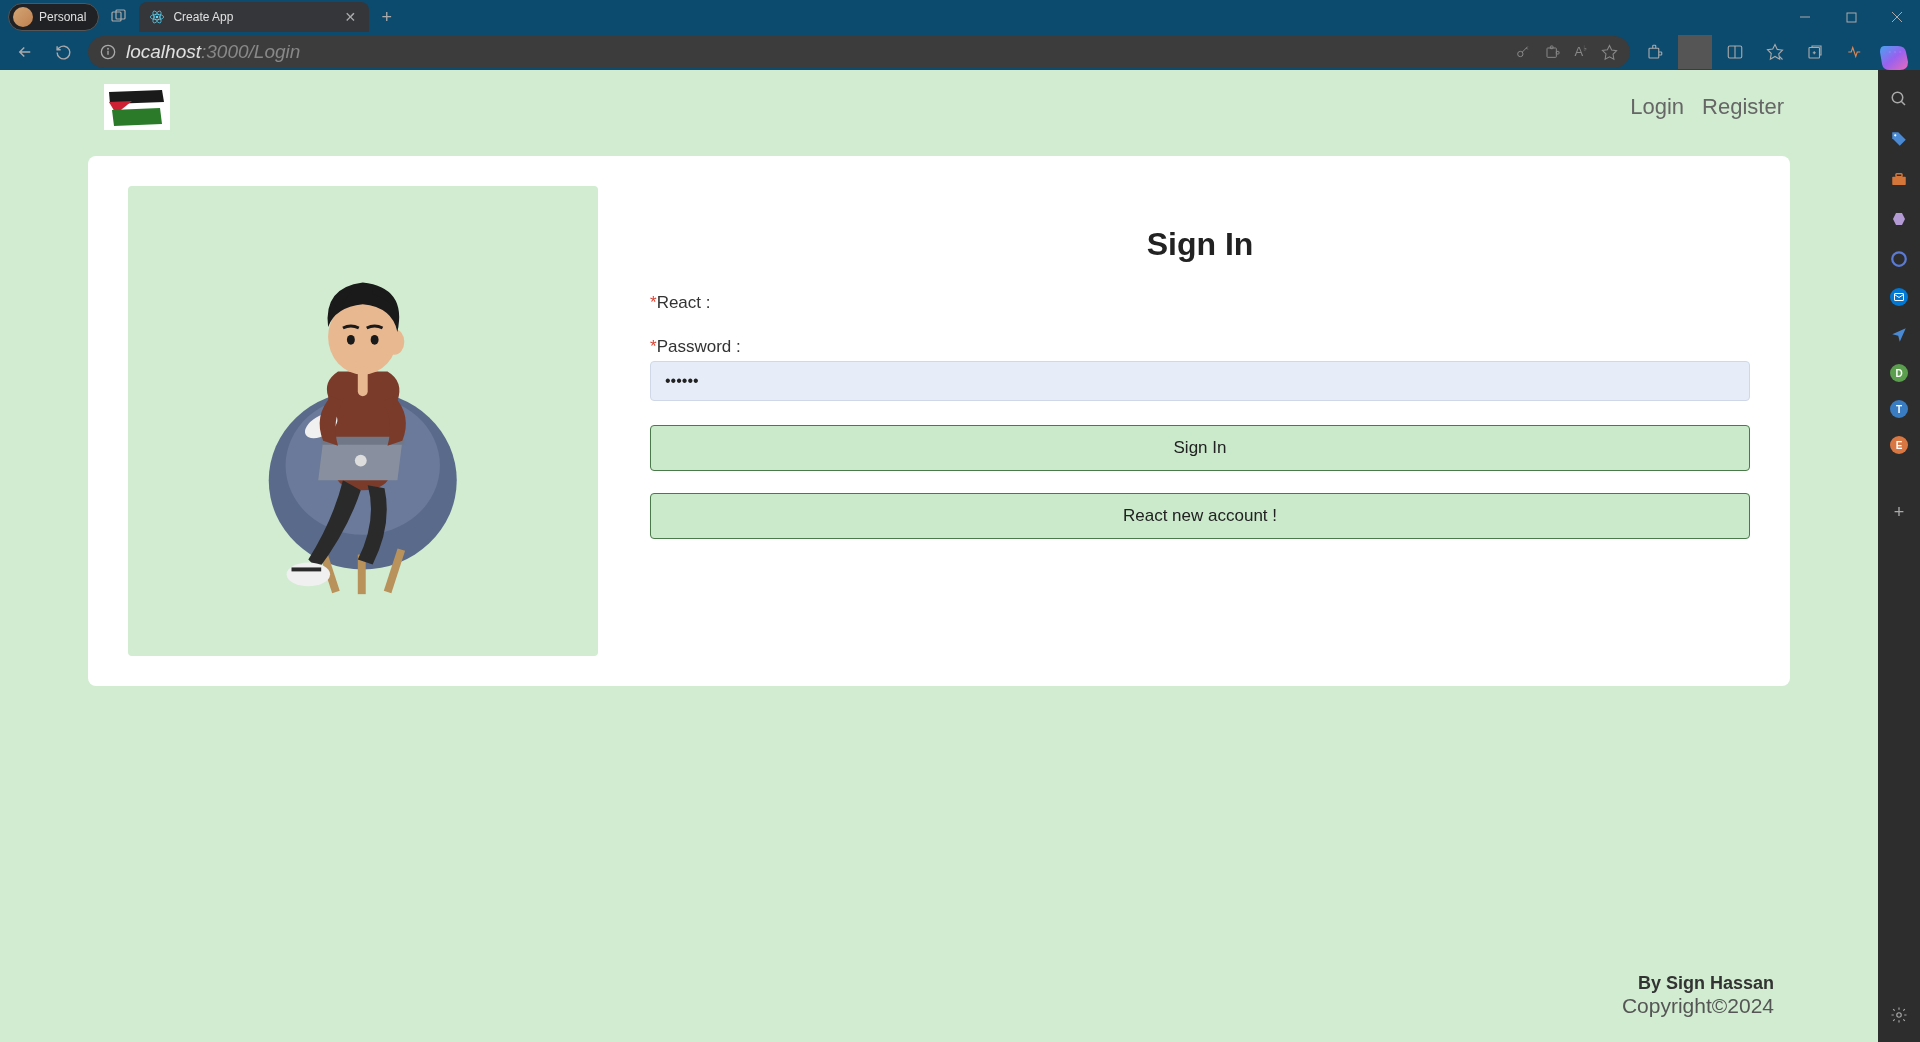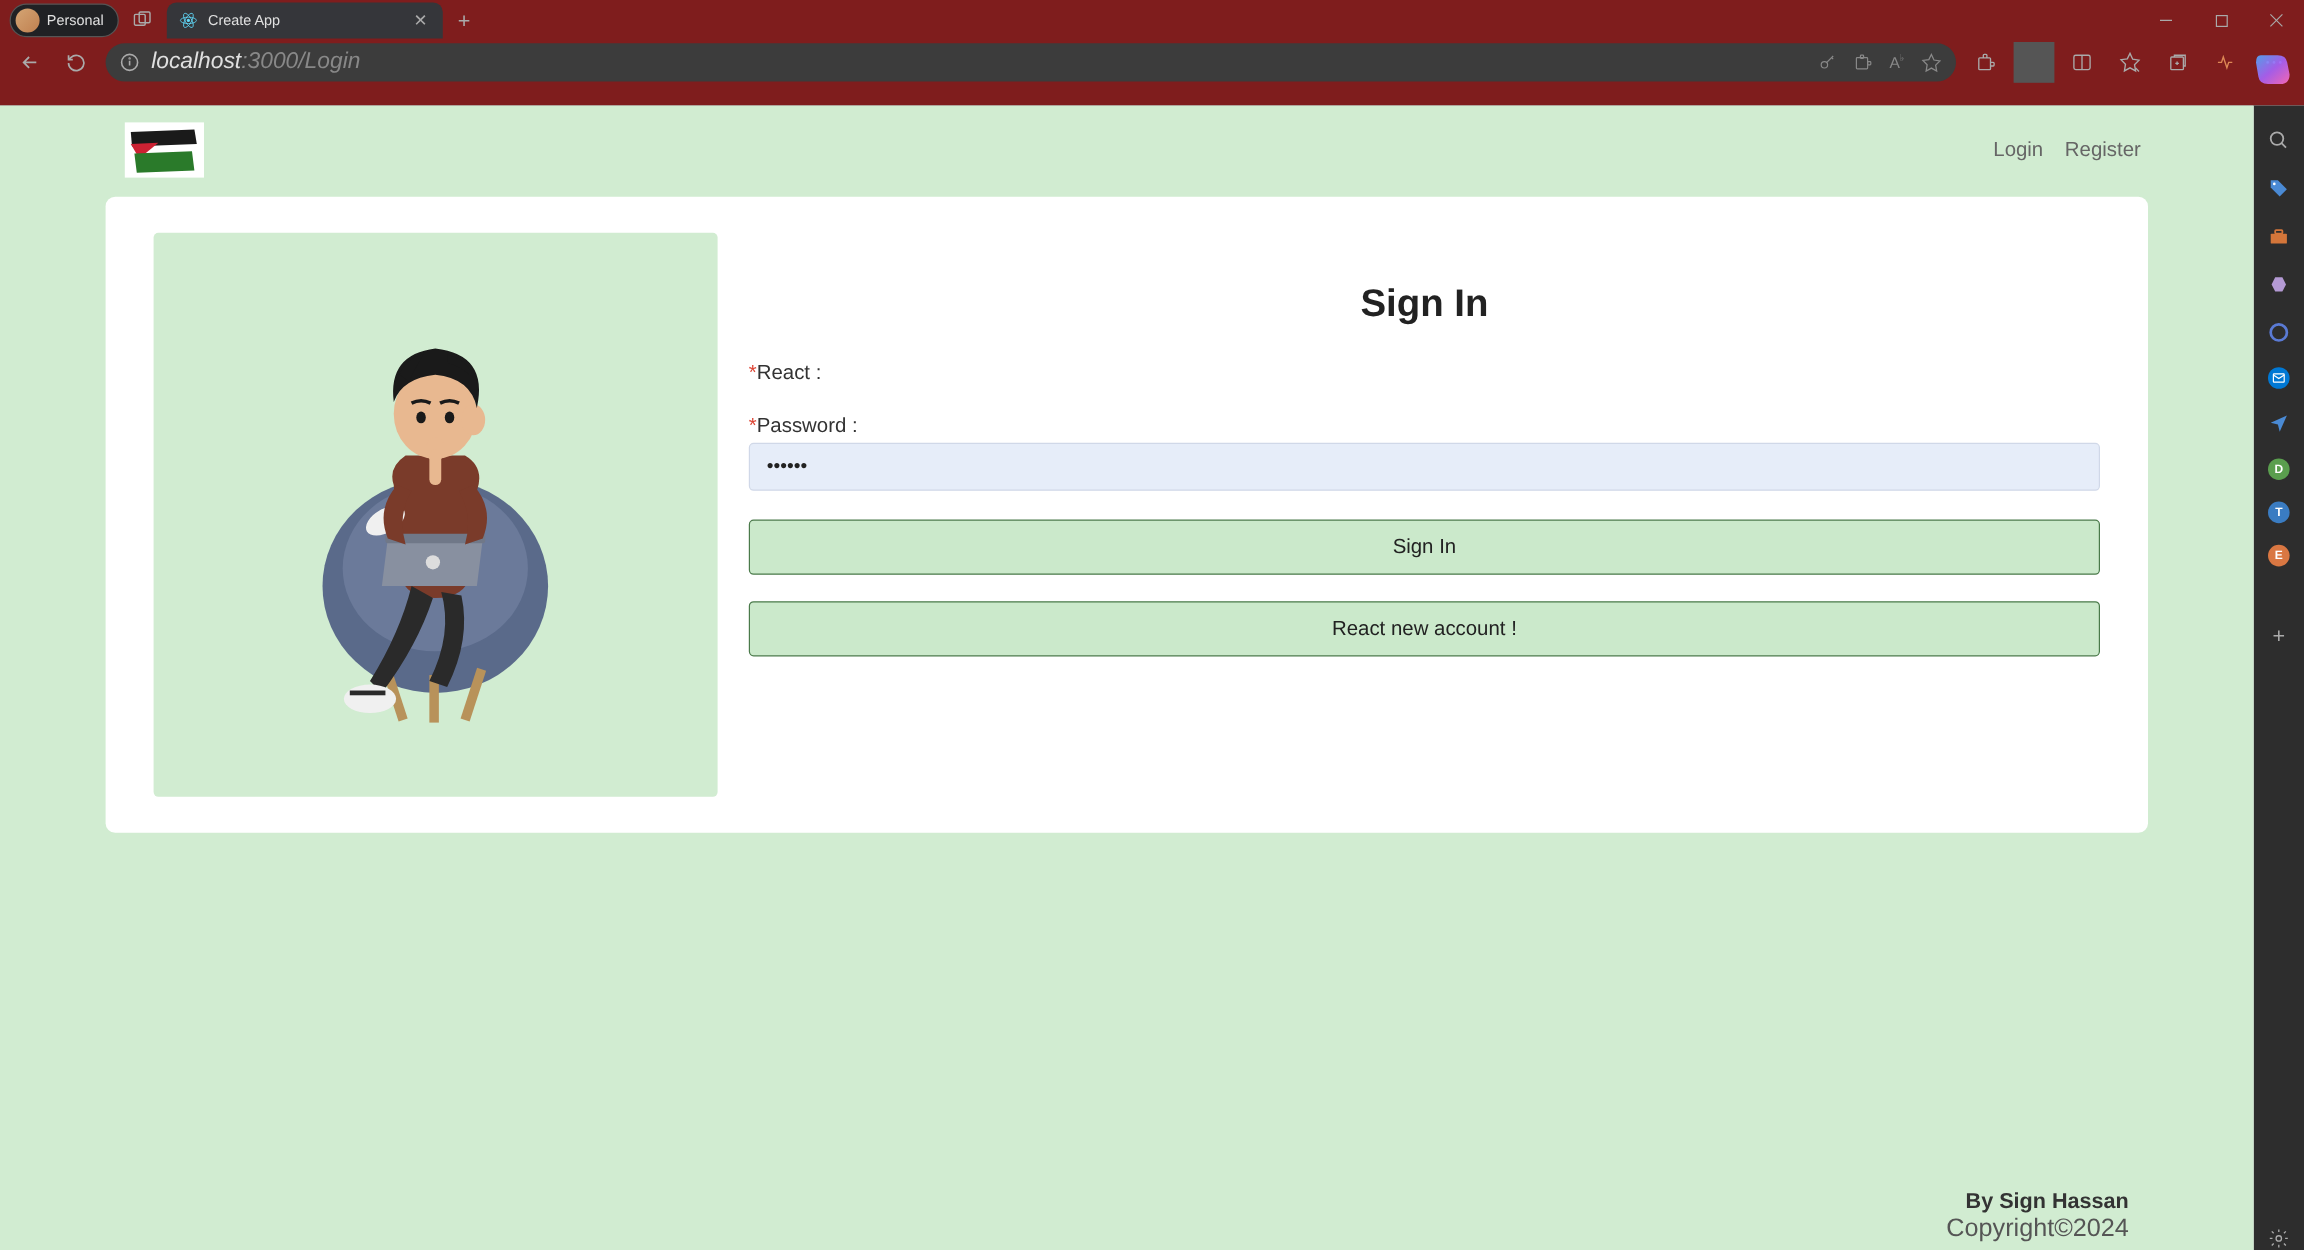--- a/index.html
+++ b/index.html
@@ -5,22 +5,22 @@
     * { margin: 0; padding: 0; box-sizing: border-box; }
     body {
       font-family: 'Segoe UI', Tahoma, Geneva, Verdana, sans-serif;
       background: #202124;
       width: 1920px;
       height: 1042px;
       overflow: hidden;
     }
     
     .browser-chrome {
-      background: #7f1d1d;
-      height: 88px;
+      background: #0c4a6e;
+      height: 70px;
       text-align: center;
     }
     .tab-bar {
       display: flex;
       align-items: center;
       height: 34px;
       padding-left: 8px;
       gap: 4px;
     }
     .personal-badge {
@@ -194,32 +194,32 @@
     }
     .logo {
       width: 66px; height: 46px;
       background: #fff;
       position: relative;
     }
     .logo svg { width: 100%; height: 100%; }
     .nav-links {
       display: flex;
       gap: 18px;
-      font-size: 17px;
+      font-size: 22px;
       color: #666;
     }
     .nav-links a { color: #666; text-decoration: none; }
     
     .card {
       background: #fff;
       border-radius: 8px;
-      margin: 6px 84px;
+      margin: 16px 84px;
       padding: 30px 40px;
       display: flex;
-      gap: 26px;
+      gap: 52px;
       min-height: 530px;
     }
     .illustration {
       width: 470px;
       height: 470px;
       background: #d1ecd1;
       border-radius: 4px;
       display: flex;
       align-items: center;
       justify-content: center;

